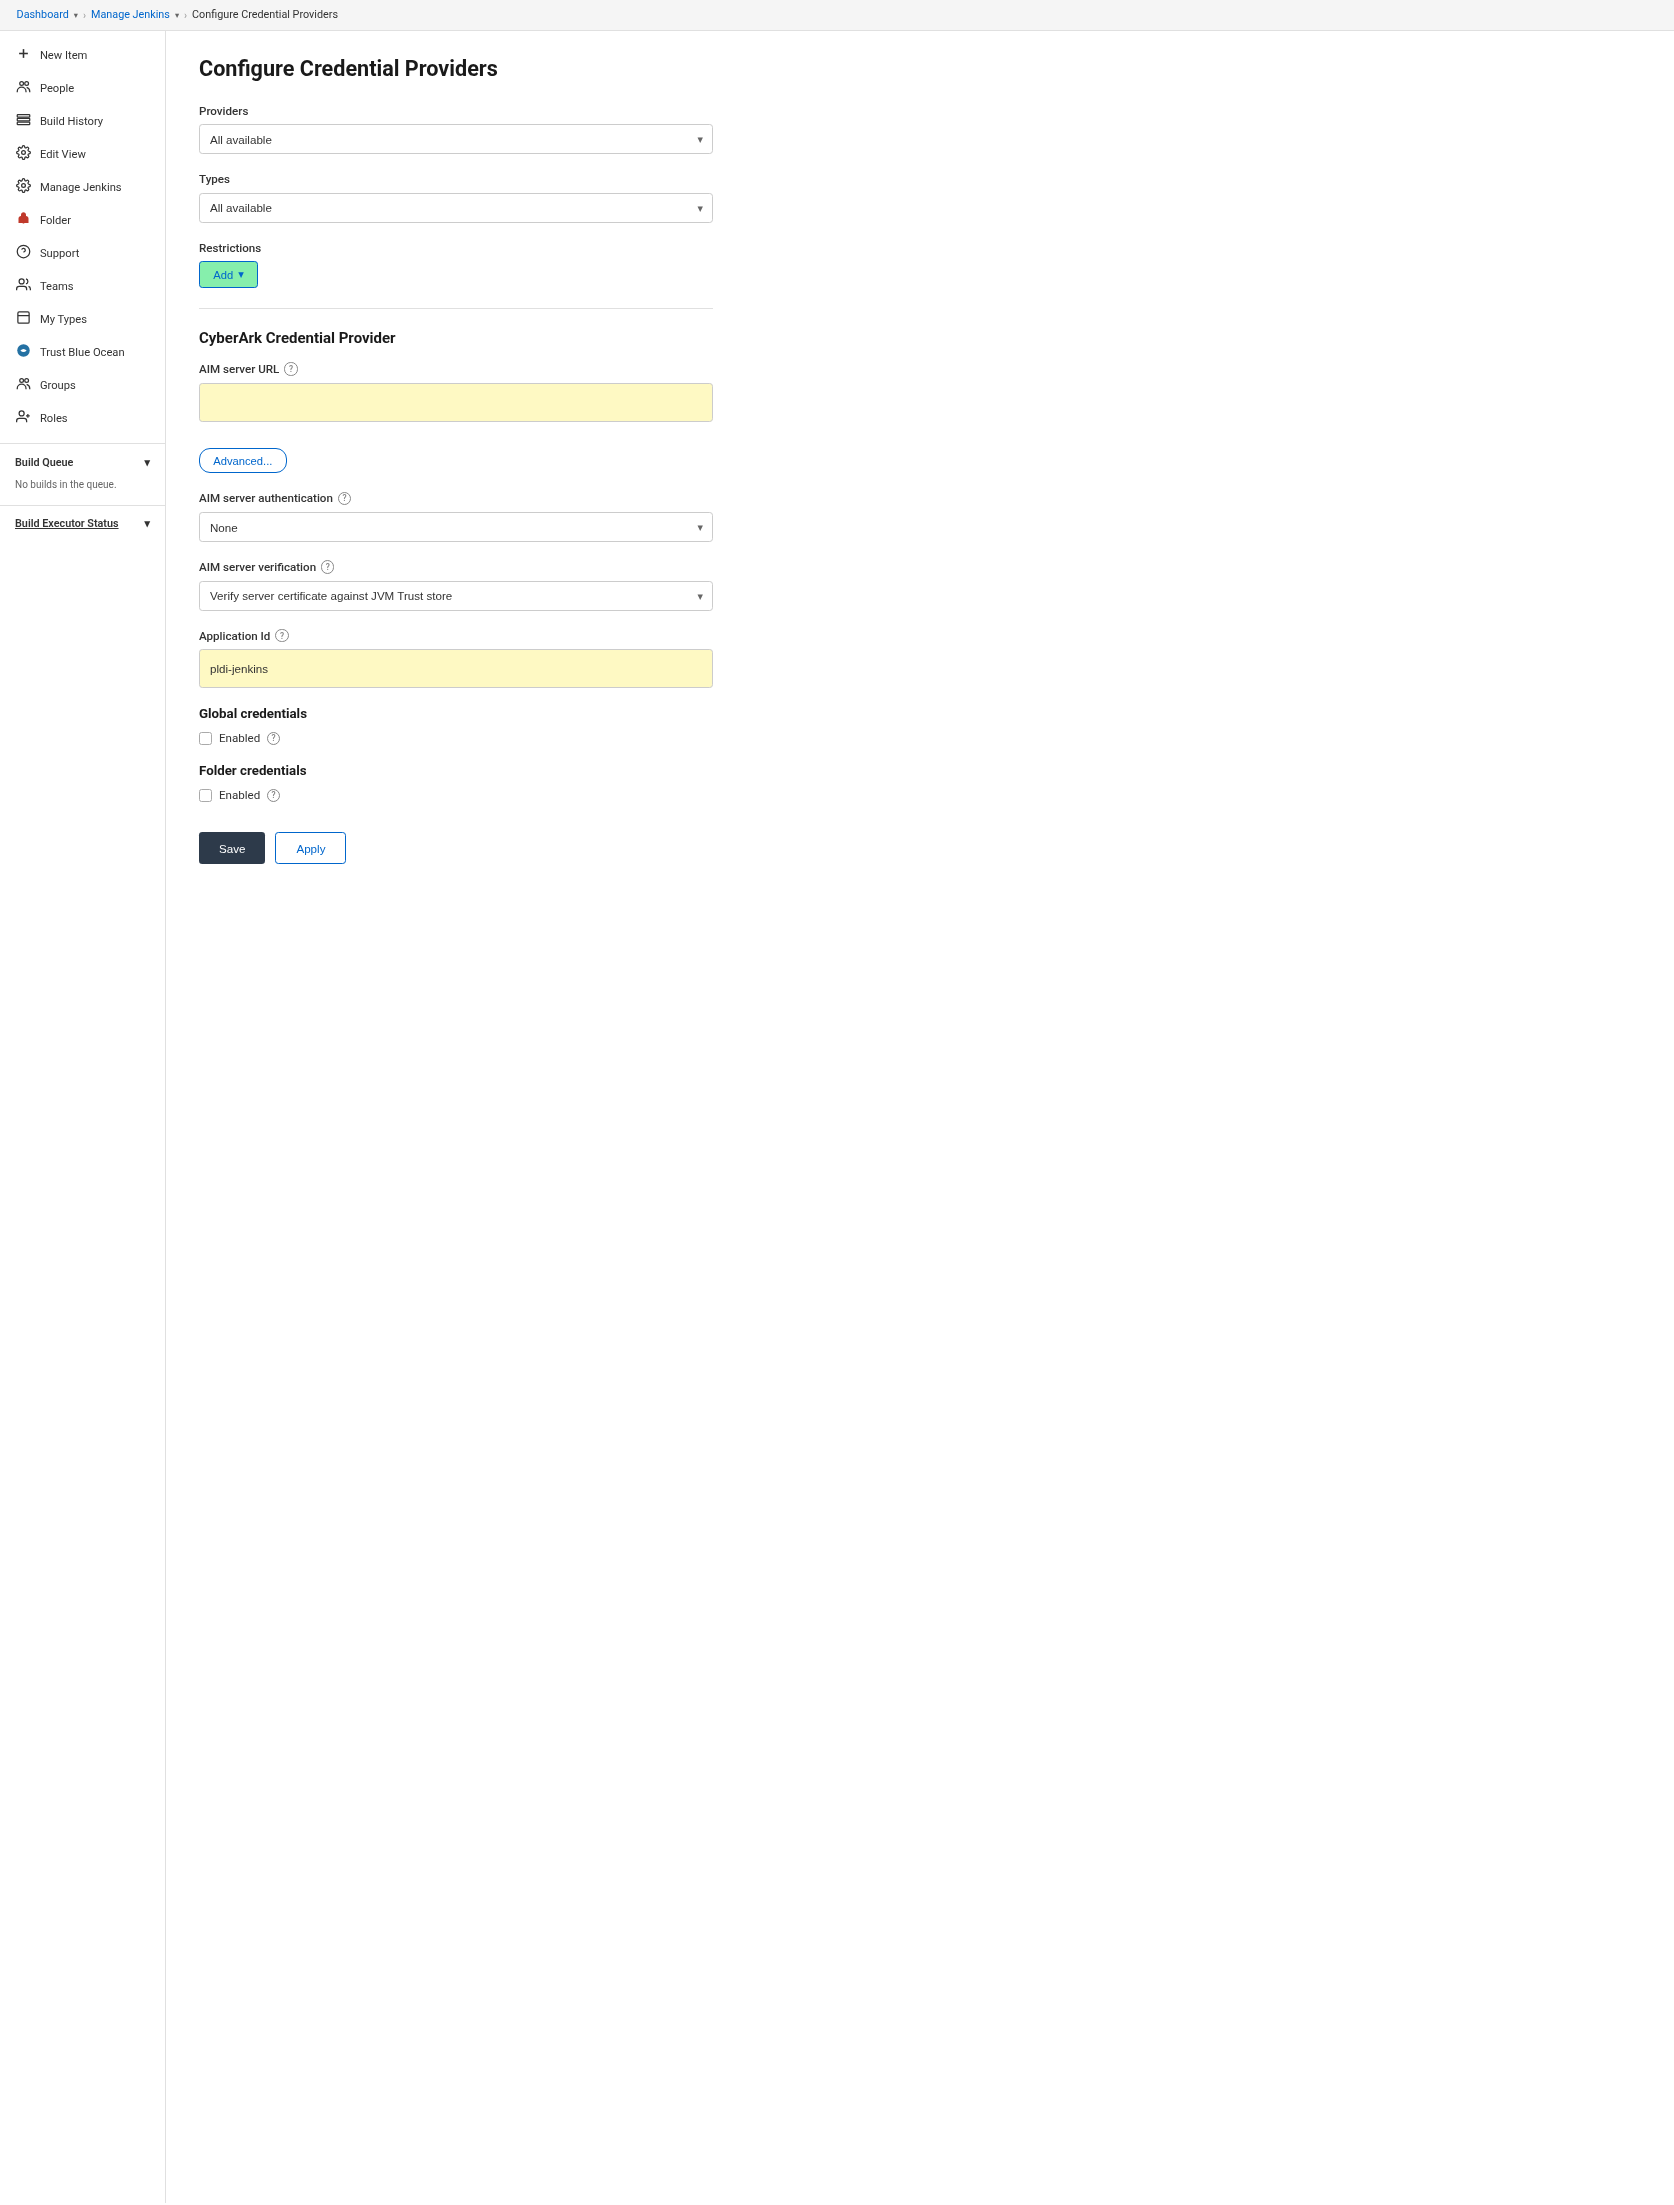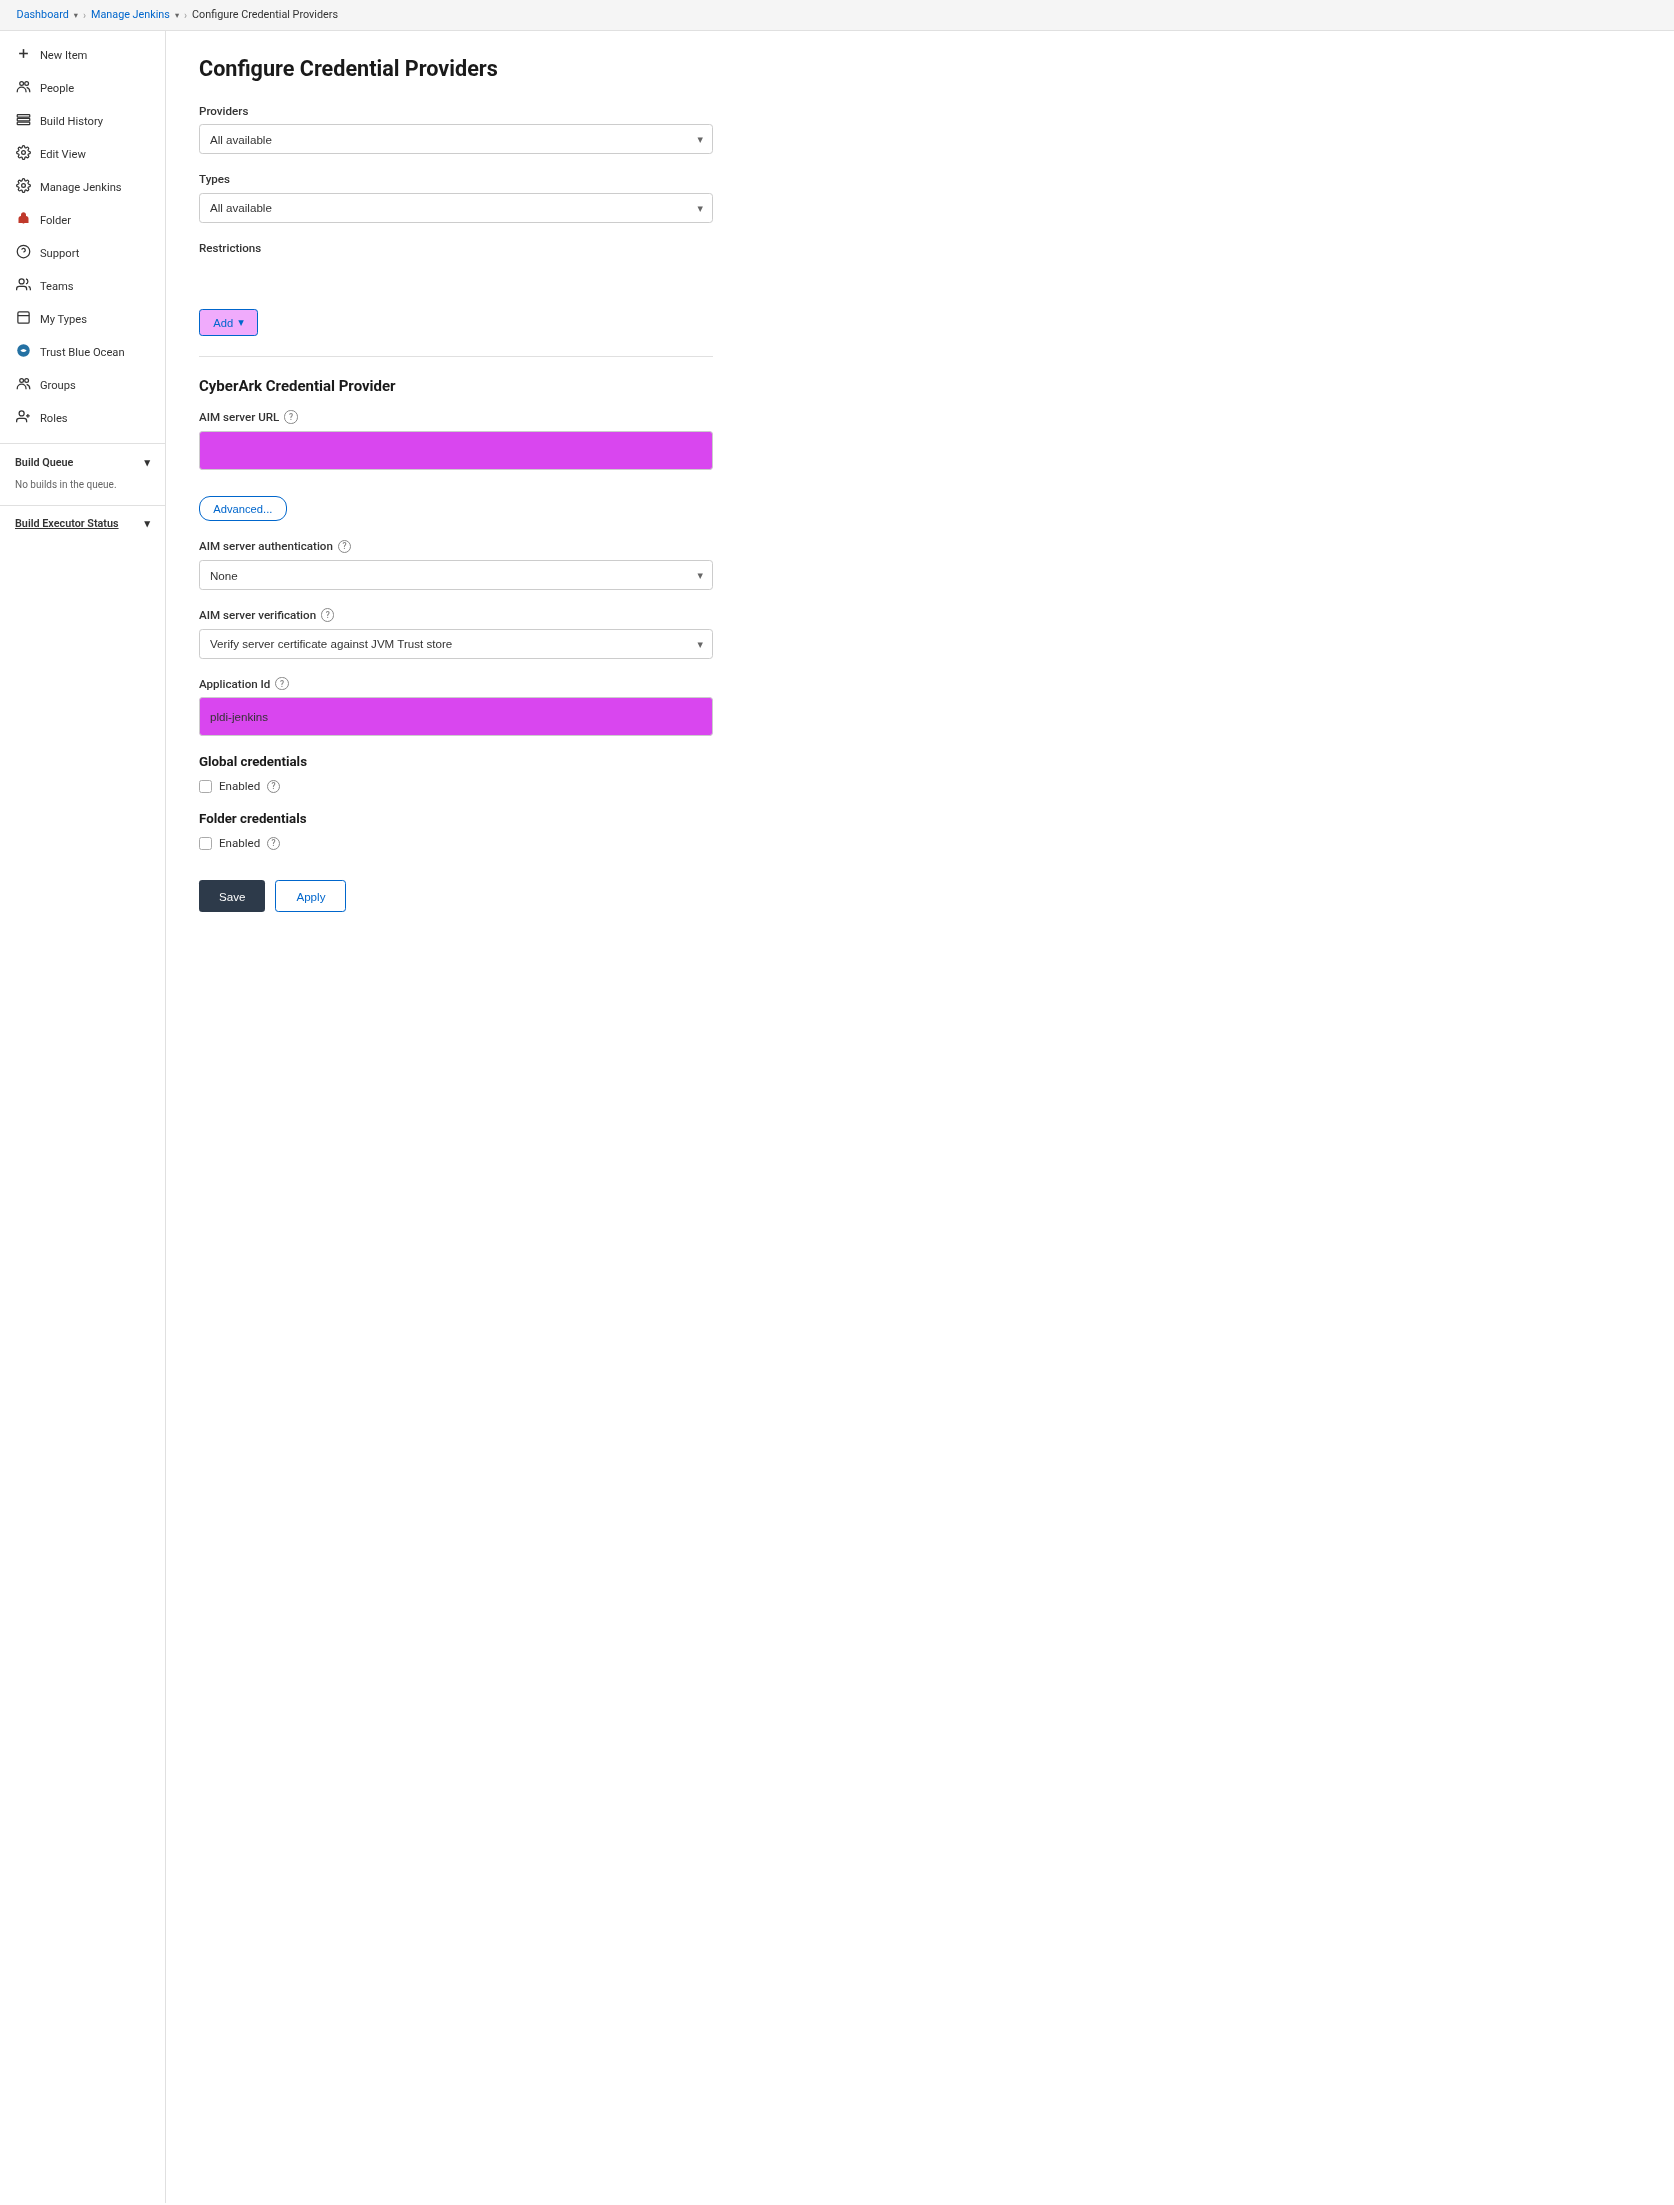--- a/index.html
+++ b/index.html
@@ -170,36 +170,35 @@
     }
 
     .form-input {
       width: 100%;
       max-width: 514px;
       padding: 12px 10px;
       border: 0.8px solid #ccc;
       border-radius: 3.3px;
       font-size: 11.6px;
       color: #333;
-      background: #d946ef;
+      background: #fef9c3;
     }
 
     .btn-add {
       display: inline-flex;
       align-items: center;
       gap: 5px;
       padding: 5.8px 13.3px;
       border: 1.2px solid #0066cc;
       border-radius: 3.3px;
-      background: #f0abfc;
+      background: #86efac;
       color: #0066cc;
       font-size: 11.2px;
       cursor: pointer;
       font-weight: 500;
-      margin-top: 48px;
     }
 
     .btn-advanced {
       display: inline-flex;
       align-items: center;
       gap: 3.3px;
       padding: 5.8px 13.3px;
       border: 1.2px solid #0066cc;
       border-radius: 11px;
       background: #fff;

